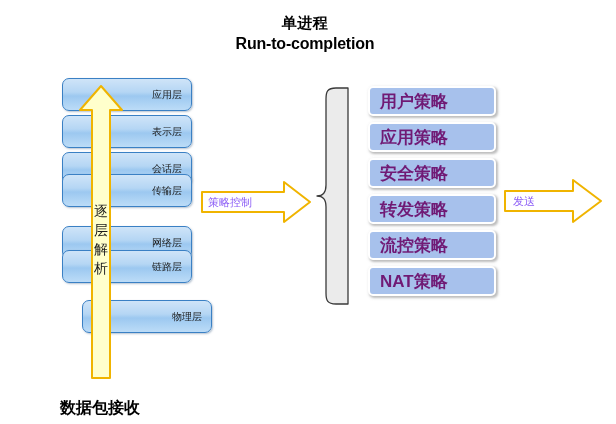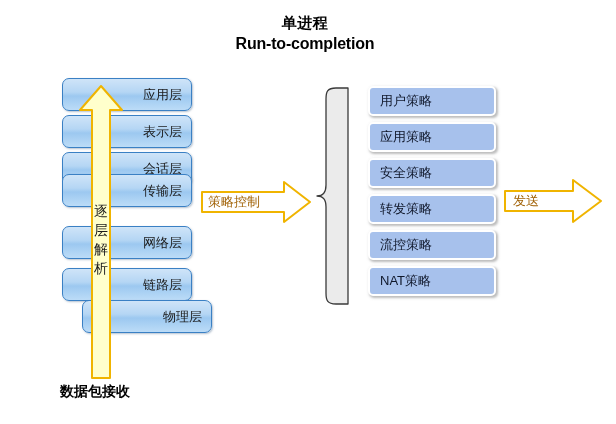--- a/index.html
+++ b/index.html
@@ -30,71 +30,71 @@
     position:absolute;left:0;width:130px;height:33px;
     border:1px solid #3a80c4;
     border-radius:7px;
     background:linear-gradient(to bottom,#cfe4f8 0%,#b5d6f4 42%,#9cc8f0 55%,#bcdcf7 100%);
     box-shadow:1px 1px 2px rgba(90,120,150,0.45);
     box-sizing:border-box;
   }
   .osi-label{
     position:absolute;right:9px;top:50%;
     transform:translateY(-50%);
-    font-size:13px;color:#1b1b1b;
+    font-size:10px;color:#1b1b1b;
     white-space:nowrap;
   }
 
   
   .up-arrow{
     position:absolute;left:78px;top:84px;width:46px;height:296px;
   }
   .up-arrow svg{display:block;}
   .up-arrow-text{
     position:absolute;left:0;top:118px;width:46px;
     text-align:center;
     font-size:14px;color:#1b1b1b;
     line-height:19px;
     letter-spacing:0;
   }
   .up-arrow-text span{display:block;}
 
   
   .caption-recv{
-    position:absolute;left:60px;top:383px;
-    font-size:14px;font-weight:bold;color:#000;
+    position:absolute;left:60px;top:398px;
+    font-size:16px;font-weight:bold;color:#000;
     white-space:nowrap;
   }
 
   
   .h-arrow{position:absolute;}
   .h-arrow svg{display:block;}
   .h-arrow-text{
     position:absolute;top:50%;transform:translateY(-50%);
-    font-size:13px;color:#a16207;white-space:nowrap;
+    font-size:11px;color:#8b5cf6;white-space:nowrap;
   }
 
   
   .brace{position:absolute;left:316px;top:85px;width:34px;height:222px;}
   .brace svg{display:block;}
 
   
   .policy-list{position:absolute;left:368px;top:86px;width:132px;height:220px;}
   .policy-box{
     position:absolute;left:0;width:128px;height:30px;
     background:#a7c1ec;
     border:2px solid #ffffff;
     border-radius:5px;
     box-shadow:1.5px 1.5px 2.5px rgba(120,120,120,0.5);
     box-sizing:border-box;
   }
   .policy-label{
     position:absolute;left:10px;top:50%;
     transform:translateY(-50%);
-    font-size:13px;color:#0f172a;white-space:nowrap;
+    font-size:17px;color:#701a75;white-space:nowrap;font-weight:bold;
   }
 </style>
 </head>
 <body>
 
 <div id="canvas">
 
   <div class="title">
     <div class="line1">单进程</div>
     <div class="line2">Run-to-completion</div>
@@ -110,21 +110,21 @@
     </div>
     <div class="osi-box" style="top:37px;">
       <span class="osi-label">表示层</span>
     </div>
     <div class="osi-box" style="top:96px;font-family:Liberation Serif, serif;">
       <span class="osi-label">传输层</span>
     </div>
     <div class="osi-box" style="top:148px;">
       <span class="osi-label">网络层</span>
     </div>
-    <div class="osi-box" style="top:190px;text-decoration:underline;">
+    <div class="osi-box" style="top:172px;text-decoration:underline;">
       <span class="osi-label">链路层</span>
     </div>
     <div class="osi-box" style="top:222px;margin-left:20px;">
       <span class="osi-label">物理层</span>
     </div>
   </div>
 
   <div class="up-arrow">
     <svg width="46" height="296" viewBox="0 0 46 296" xmlns="http://www.w3.org/2000/svg">
       <polygon points="23,2 44,26 32,26 32,294 14,294 14,26 2,26" fill="#ffffcc" stroke="#f0b400" stroke-width="2" stroke-linejoin="round"></polygon>

